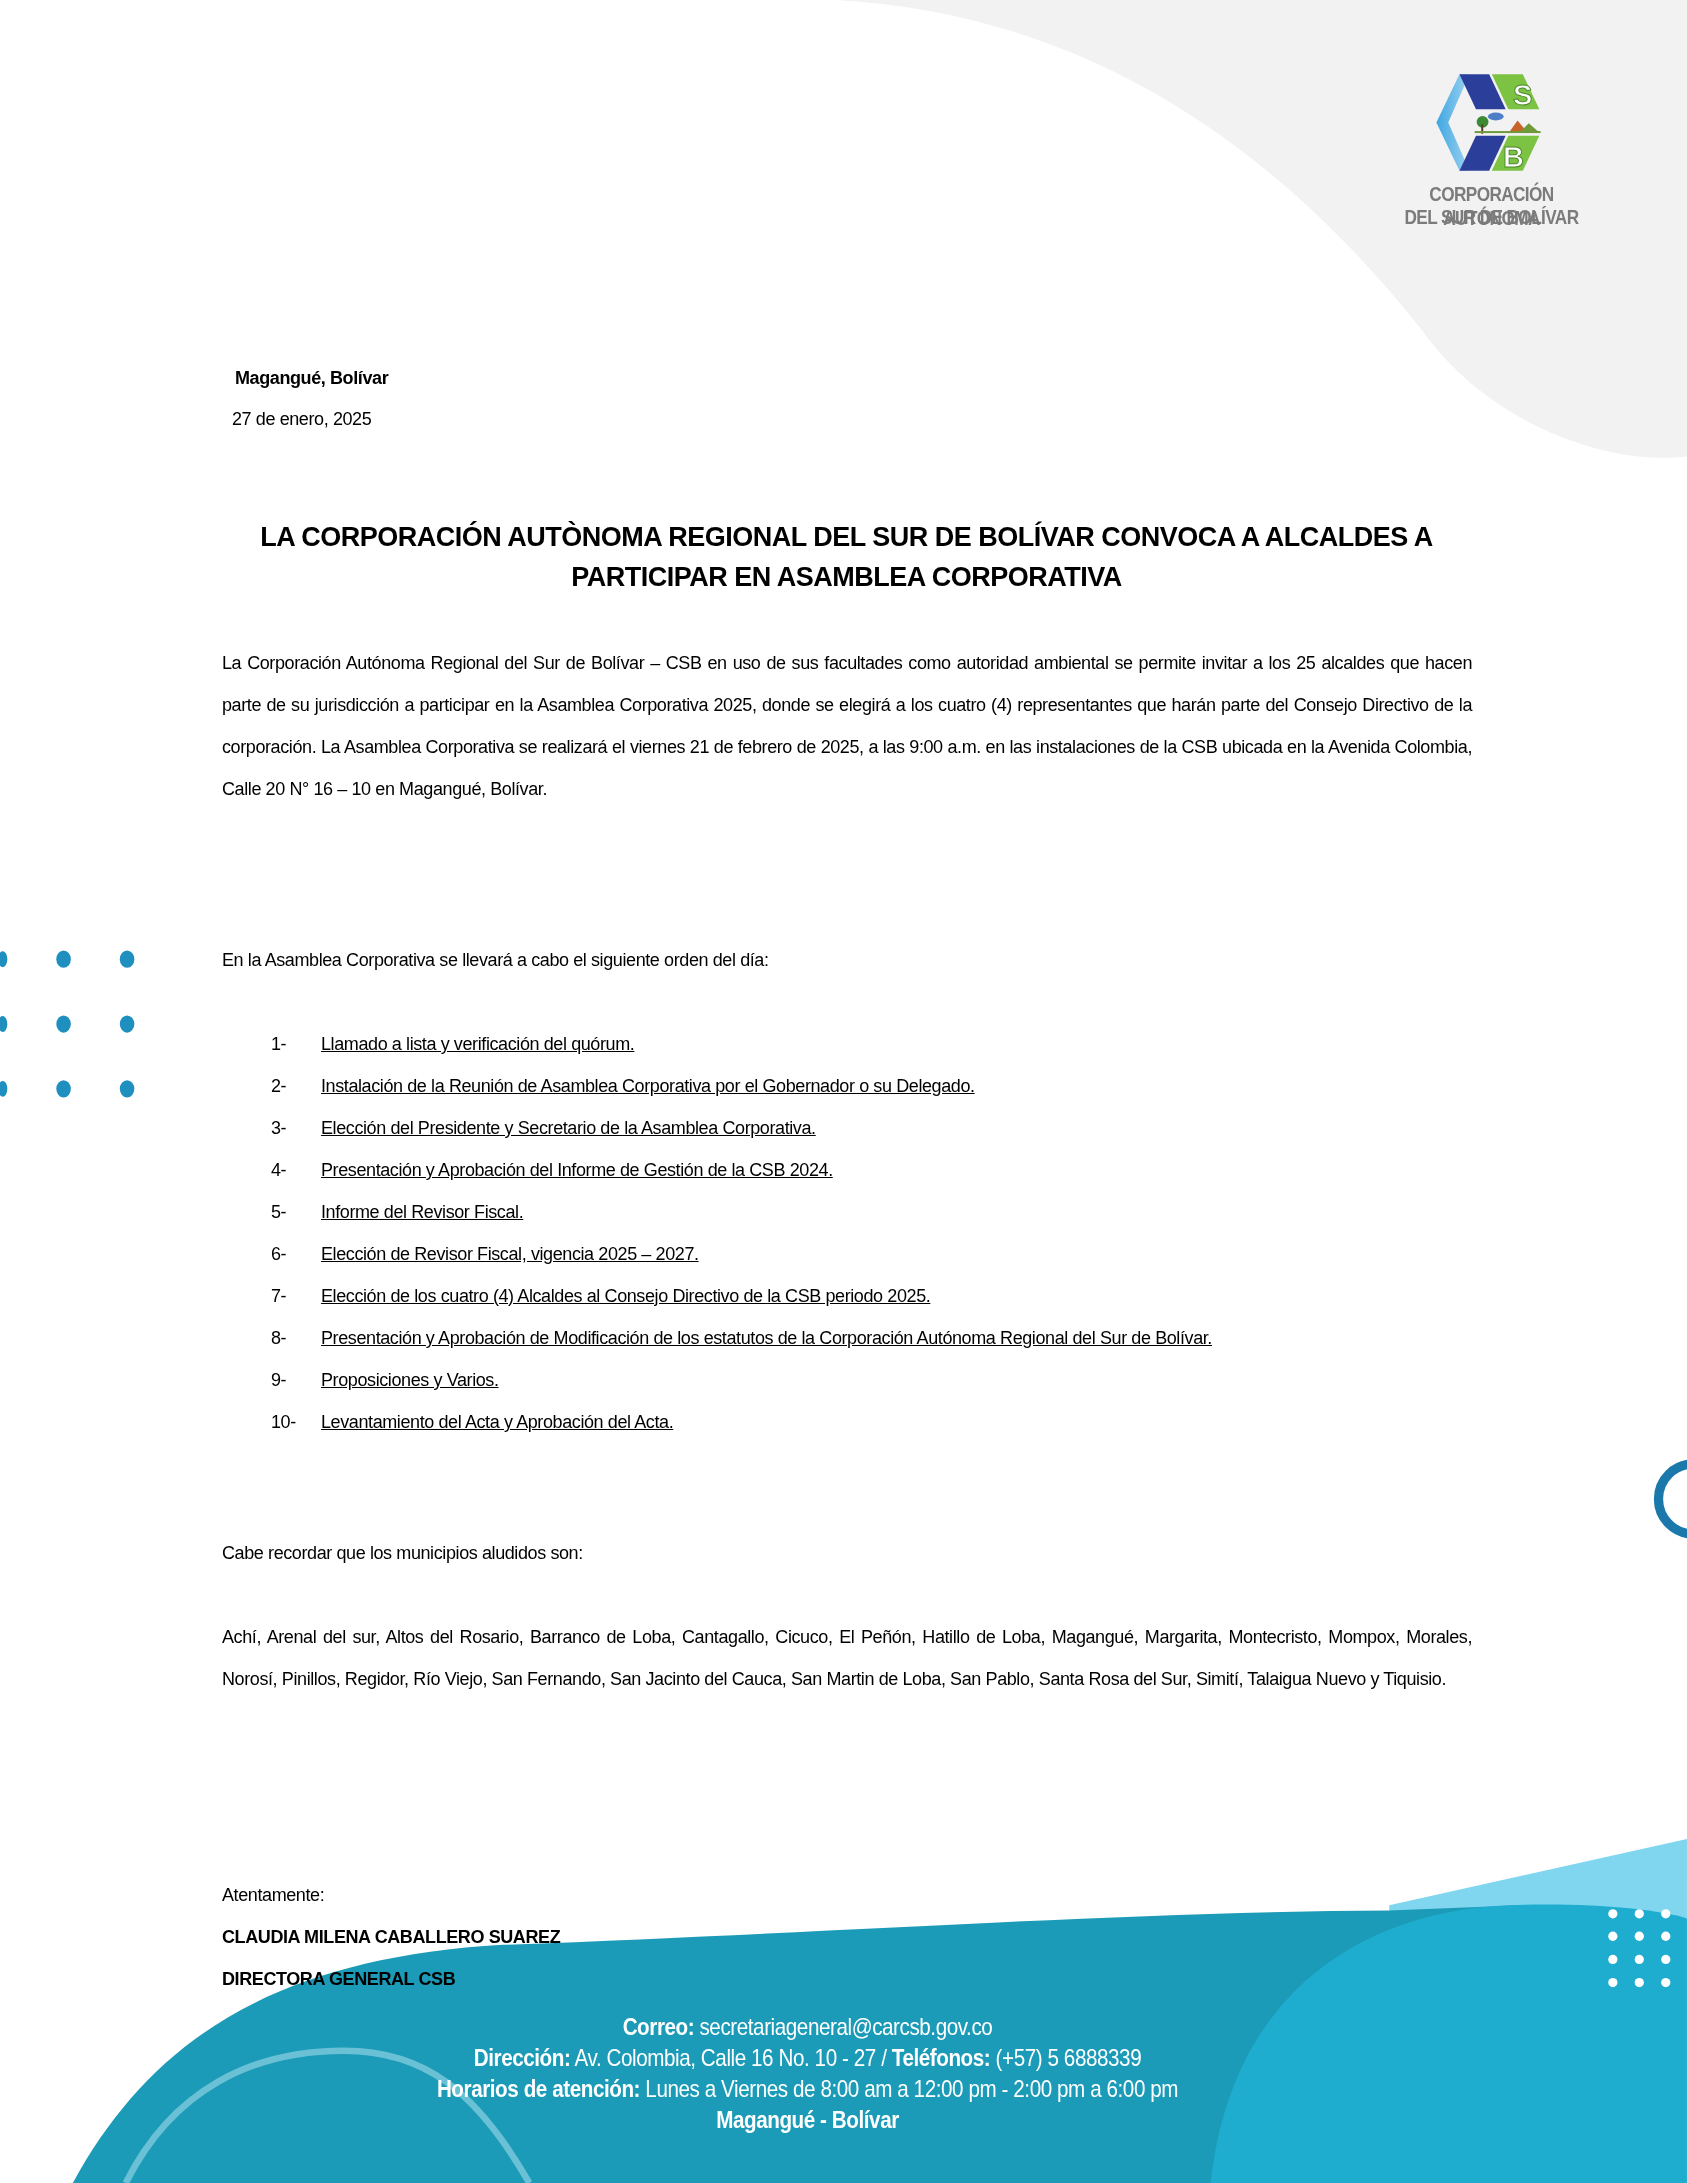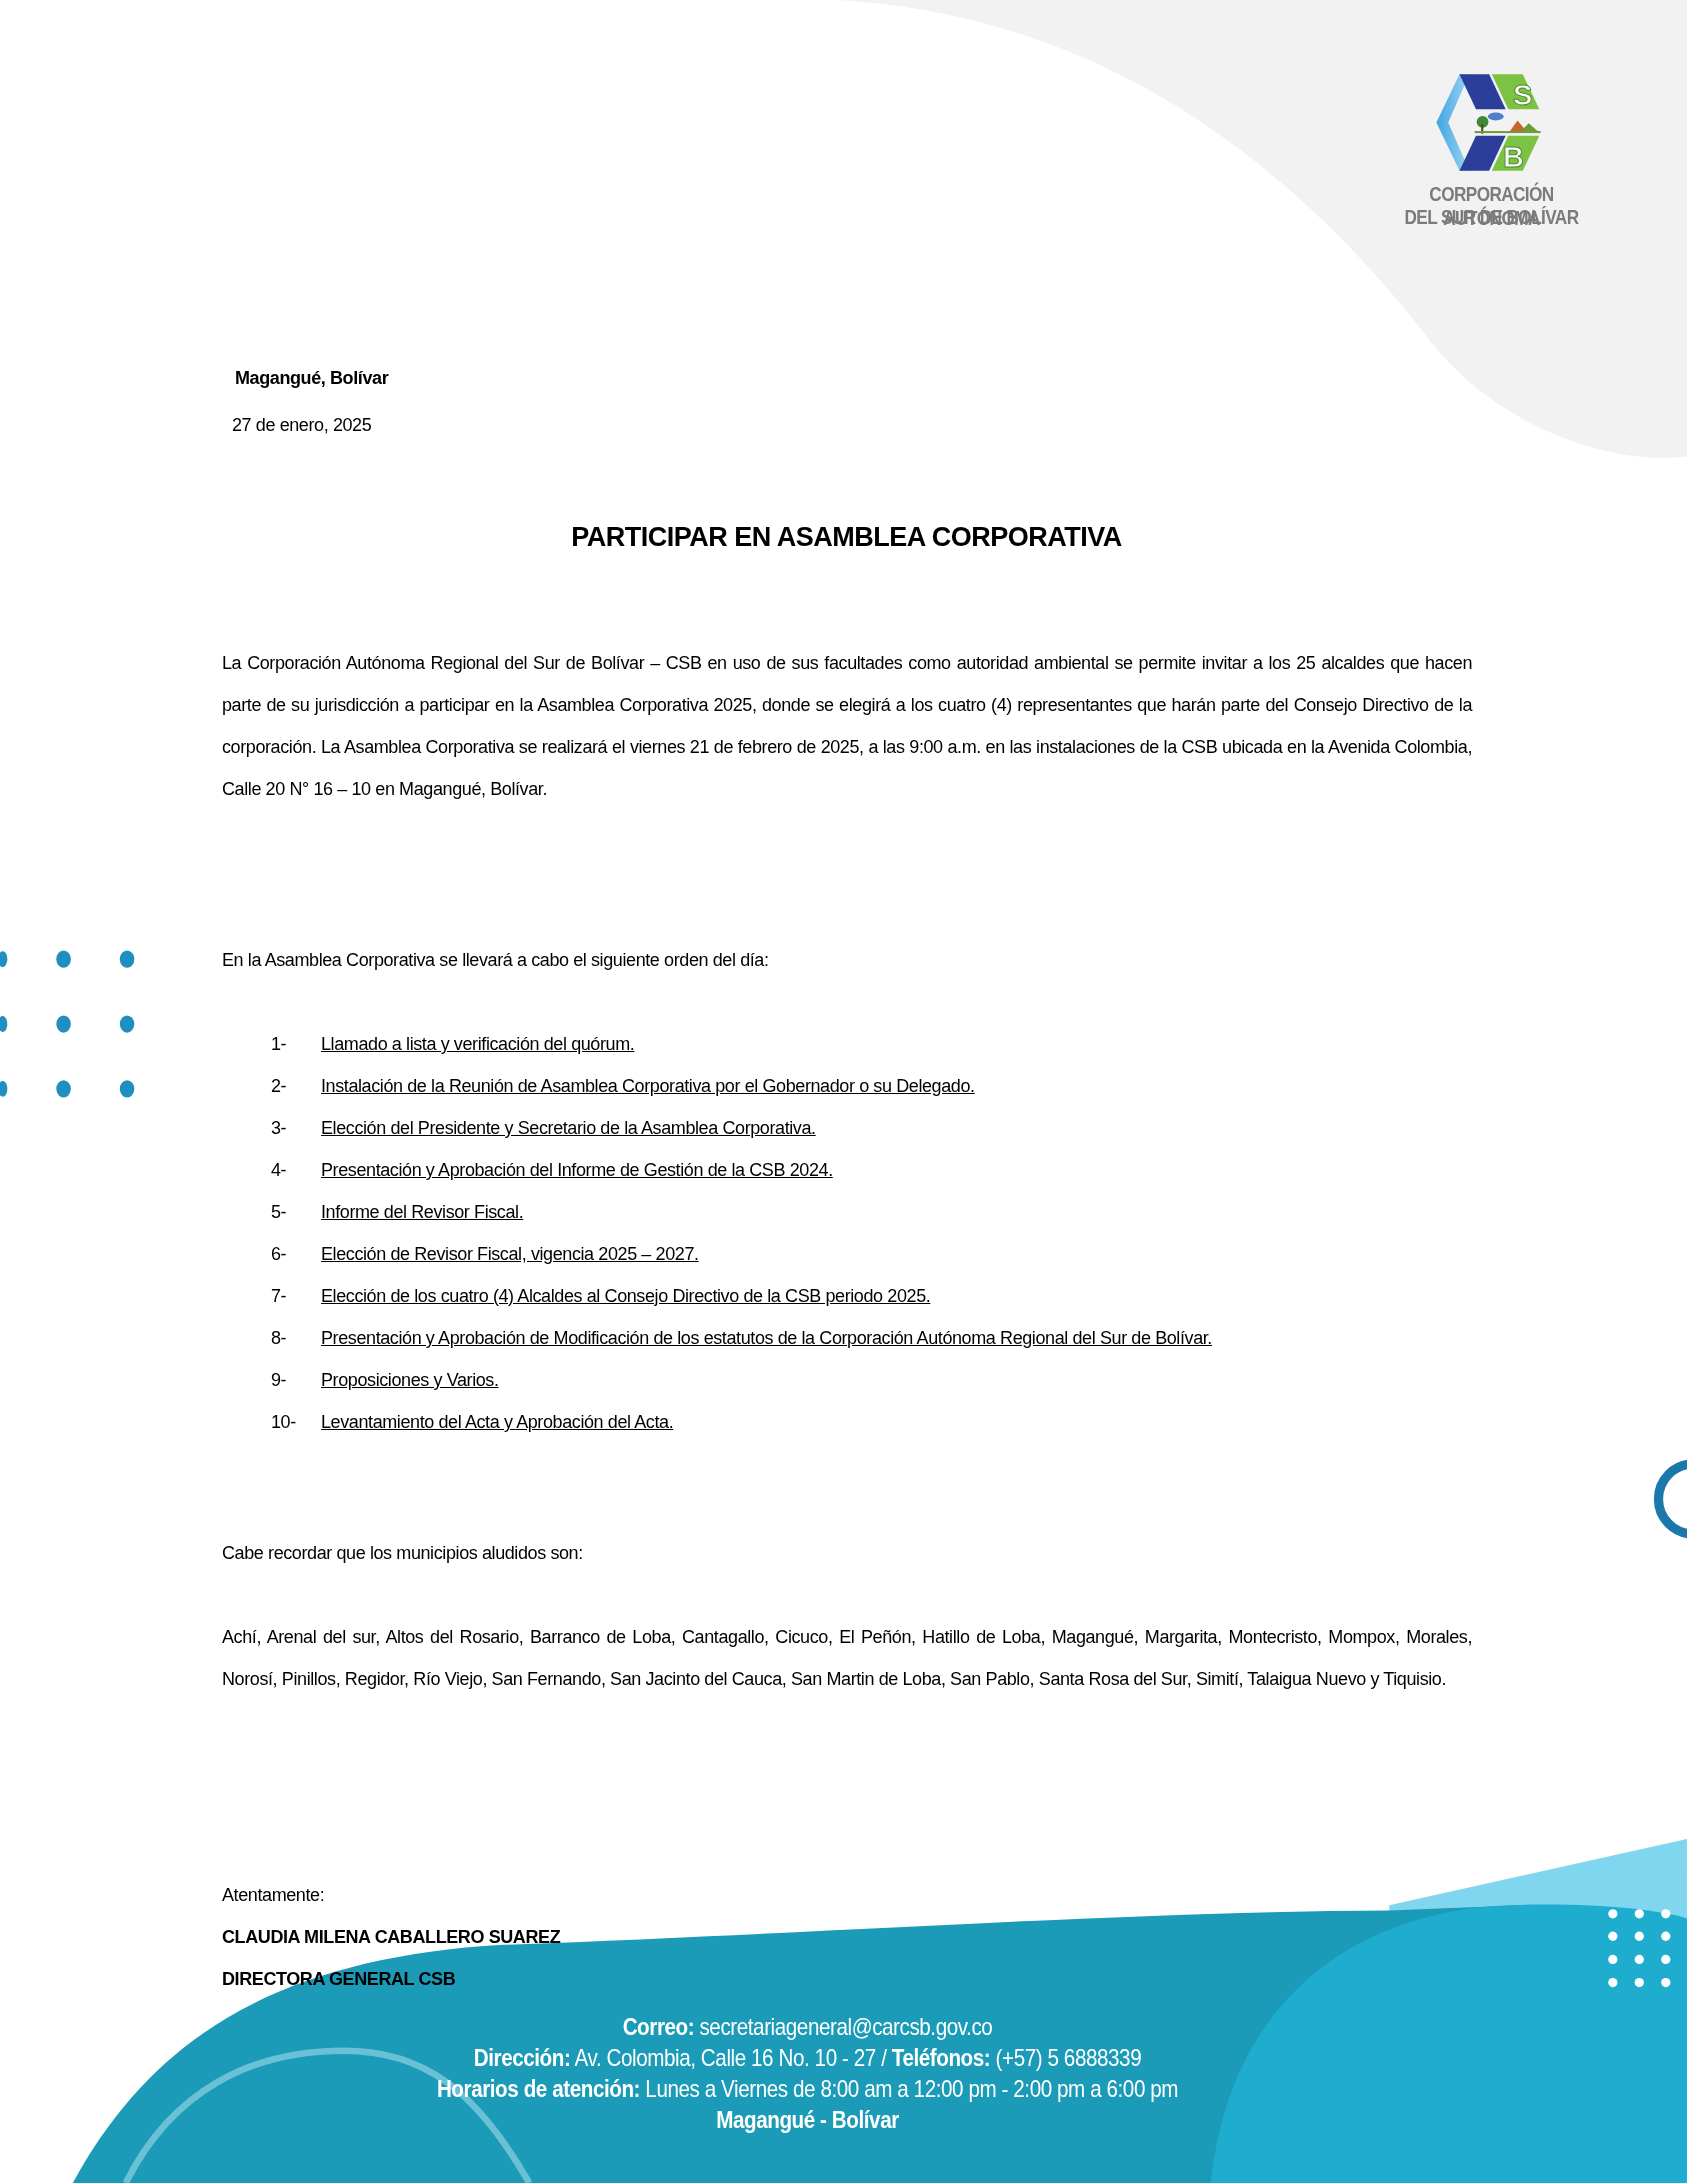--- a/index.html
+++ b/index.html
@@ -109,23 +109,24 @@
     <ellipse cx="92" cy="66" rx="12" ry="6" fill="#4d7fc8"></ellipse>
     <path d="M112 90 L125 72 L140 90 Z" fill="#c8642a"></path>
     <path d="M128 90 L142 76 L158 90 Z" fill="#6f9a3a"></path>
     <rect x="60" y="88" width="100" height="3" fill="#6f9a3a"></rect>
   </svg>
   <div class="logo-text abs" style="left:0; top:109px; width:225px;">CORPORACIÓN AUTÓNOMA</div>
   <div class="logo-text abs" style="left:0; top:132px; width:225px;">DEL SUR DE BOLÍVAR</div>
 </div>
 
 <div class="abs body-text bold" style="left:235px; top:357px;">Magangué, Bolívar</div>
-<div class="abs body-text" style="left:232px; top:398px;margin-top:6px;">27 de enero, 2025</div>
+<div class="abs body-text" style="left:232px; top:398px;">27 de enero, 2025</div>
 
 <div class="abs title">
+  <div>LA CORPORACIÓN AUTÒNOMA REGIONAL DEL SUR DE BOLÍVAR CONVOCA A ALCALDES A</div>
   <div>PARTICIPAR EN ASAMBLEA CORPORATIVA</div>
 </div>
 
 <div class="abs body-text para" style="top:642px;">La Corporación Autónoma Regional del Sur de Bolívar – CSB en uso de sus facultades como autoridad ambiental se permite  invitar a los 25 alcaldes que hacen parte de su jurisdicción a participar en la Asamblea Corporativa 2025, donde se elegirá a los cuatro (4) representantes que harán parte del Consejo Directivo de la corporación. La Asamblea Corporativa se realizará el viernes 21 de febrero de 2025, a las 9:00 a.m. en las instalaciones de la CSB ubicada en la Avenida Colombia, Calle 20 N° 16 – 10 en Magangué, Bolívar.</div>
 
 <div class="abs body-text" style="left:222px; top:939px;">En la Asamblea Corporativa se llevará a cabo el siguiente orden del día:</div>
 
 <div class="abs body-text" style="left:222px; top:1023px; width:1250px;">
   <div class="agenda-item">
       <span class="agenda-num">1-</span>

